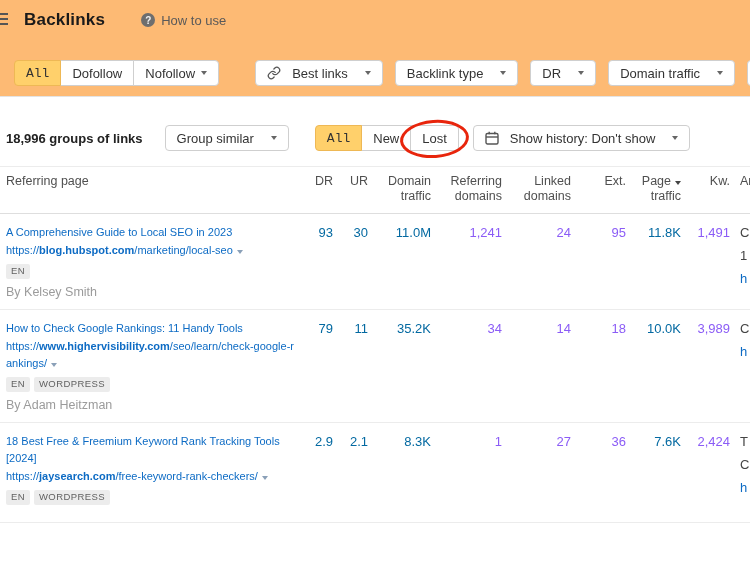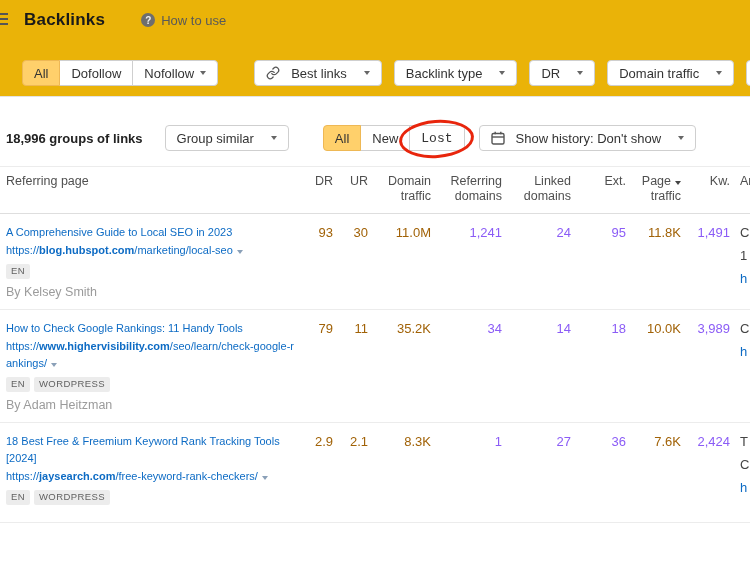--- a/index.html
+++ b/index.html
@@ -4,37 +4,37 @@
 <style>
   * { box-sizing: border-box; margin: 0; padding: 0; }
   html, body { width: 750px; height: 562px; }
   body {
     overflow: hidden; position: relative; background: #fff;
     font-family: "Liberation Sans", "DejaVu Sans", sans-serif;
     font-size: 13px; color: #333;
   }
 
   
-  .header-zone { background: #eab308; border-bottom: 1px solid #e3e3e3; height: 97px; position: relative; }
+  .header-zone { background: #fdba74; border-bottom: 1px solid #e3e3e3; height: 97px; position: relative; }
   .topbar { height: 40px; display: flex; align-items: center; padding-left: 24px; position: relative; }
   .menu-frag { position: absolute; left: -9px; top: 13px; width: 17px; display: flex; flex-direction: column; gap: 3px; cursor: pointer; }
   .menu-frag i { height: 2px; background: #555; display: block; }
   .page-title { font-size: 17px; font-weight: 700; color: #1a1a1a; letter-spacing: .2px; }
   .howto { display: flex; align-items: center; gap: 6px; margin-left: 36px; color: #595959; cursor: pointer; }
   .q-icon { width: 14px; height: 14px; border-radius: 50%; background: #6e6e6e; color: #f3f3f3; font-size: 10px; font-weight: 700; display: inline-flex; align-items: center; justify-content: center; flex: none; }
 
   .filterbar { display: flex; align-items: center; padding: 20px 0 0 10px; gap: 12px; width: 860px; }
   .filterbar > * { flex: none; }
   .seg { display: inline-flex; }
   .btn, .seg-btn {
     height: 26px; background: #fff; border: 1px solid #cfcfcf; font: inherit; color: #333;
     display: inline-flex; align-items: center; padding: 0 11px; cursor: pointer; white-space: nowrap;
   }
   .seg-btn { margin-left: -1px; }
-  .seg-btn:first-child { border-radius: 4px 0 0 4px; margin-left: 12px; }
+  .seg-btn:first-child { border-radius: 4px 0 0 4px; margin-left: 4px; font-family: Liberation Mono, monospace; }
   .seg-btn:last-child { border-radius: 0 4px 4px 0; }
   .seg-btn.selected { background: #ffd06b; border-color: #eeb855; position: relative; z-index: 1; }
   .btn { border-radius: 4px; gap: 11px; }
   .best-links { margin-left: 24px; }
   .caret {
     width: 0; height: 0; border-left: 3.5px solid transparent; border-right: 3.5px solid transparent;
     border-top: 4.5px solid #666; display: inline-block; margin-left: 6px; flex: none;
   }
   .search-box {
     height: 26px; background: #fff; border: 1px solid #cfcfcf; border-radius: 4px;
@@ -42,21 +42,21 @@
   }
   .search-box input { border: none; outline: none; font: inherit; width: 110px; background: transparent; color: #333; }
   .search-box input::placeholder { color: #9a9a9a; }
 
   
   .toolbar { display: flex; align-items: center; margin: 28px 0 0 6px; position: relative; }
   .groups-count { font-weight: 700; color: #222; }
   .group-similar { margin-left: 22px; }
   .view-seg { margin-left: 22px; }
   .show-history { margin-left: 14px; }
-  .seg-btn.lost { position: relative; overflow: visible; font-family: Liberation Mono, monospace; }
+  .seg-btn.lost { position: relative; overflow: visible; }
   .lost-ellipse {
     position: absolute; left: -11px; right: -11px; top: -6px; bottom: -8px;
     border: 3.5px solid #e8250c; border-radius: 50%; transform: rotate(-4deg); pointer-events: none;
   }
 
   
   .table { width: 790px; margin-top: 15px; }
   .thead, .trow { display: grid; grid-template-columns: 310px 23px 35px 63px 71px 69px 55px 55px 49px 60px; }
   .thead { border-top: 1px solid #ececec; border-bottom: 1px solid #dedede; padding: 7px 0 9px; color: #4f4f4f; font-size: 12.5px; }
   .th { text-align: right; line-height: 15px; cursor: pointer; }
@@ -66,21 +66,21 @@
 
   .trow { border-bottom: 1px solid #ececec; padding: 10px 0; }
   .cell-ref { padding-left: 6px; padding-right: 14px; }
   .ptitle { color: #0d6bc4; font-size: 11px; line-height: 17px; display: block; text-decoration: none; cursor: pointer; margin-bottom: 1px; }
   .url-line { color: #0d6bc4; line-height: 17px; word-break: break-all; font-size: 11px; cursor: pointer; }
   .url-line .dom { font-weight: 700; }
   .url-caret { border-top-color: #8aa0b8; margin-left: 4px; }
   .badges { display: flex; gap: 4px; margin-top: 5px; }
   .badge { background: #ececec; color: #616161; font-size: 9.5px; padding: 2px 5px; border-radius: 2px; letter-spacing: .4px; line-height: 1.15; }
   .byline { color: #9b9b9b; margin-top: 6px; font-size: 12.5px; min-height: 1px; }
-  .num { text-align: right; color: #a16207; line-height: 17px; }
+  .num { text-align: right; color: #0369a1; line-height: 17px; }
   .num.link { color: #8b5cf6; cursor: pointer; }
   .clipcol { padding-left: 10px; overflow: hidden; }
   .clip-line { line-height: 17px; margin-bottom: 6px; white-space: nowrap; color: #444; }
   .clip-line.link { color: #0d6bc4; }
   svg { display: block; flex: none; }
 </style>
 </head>
 <body>
 
 <div class="header-zone">

